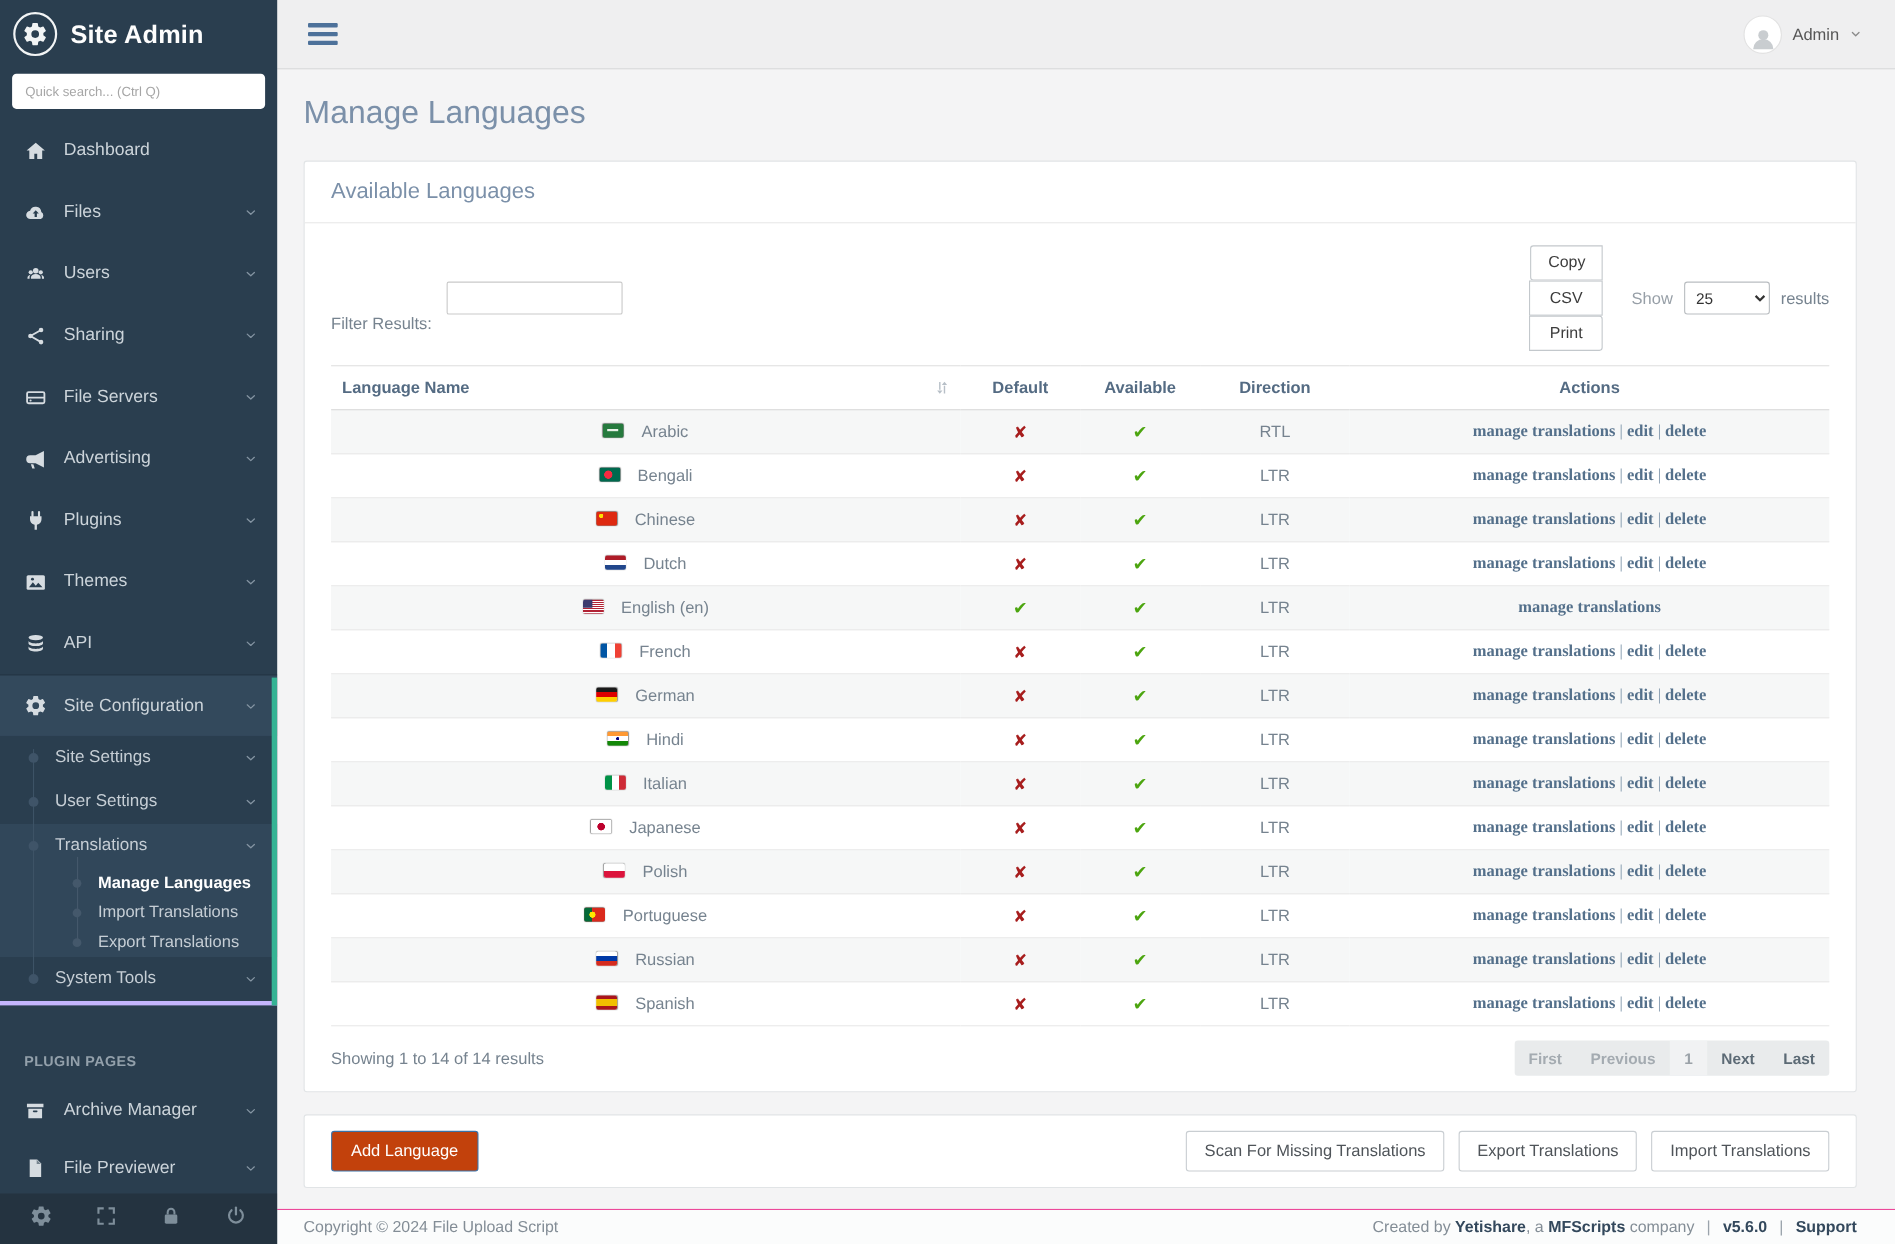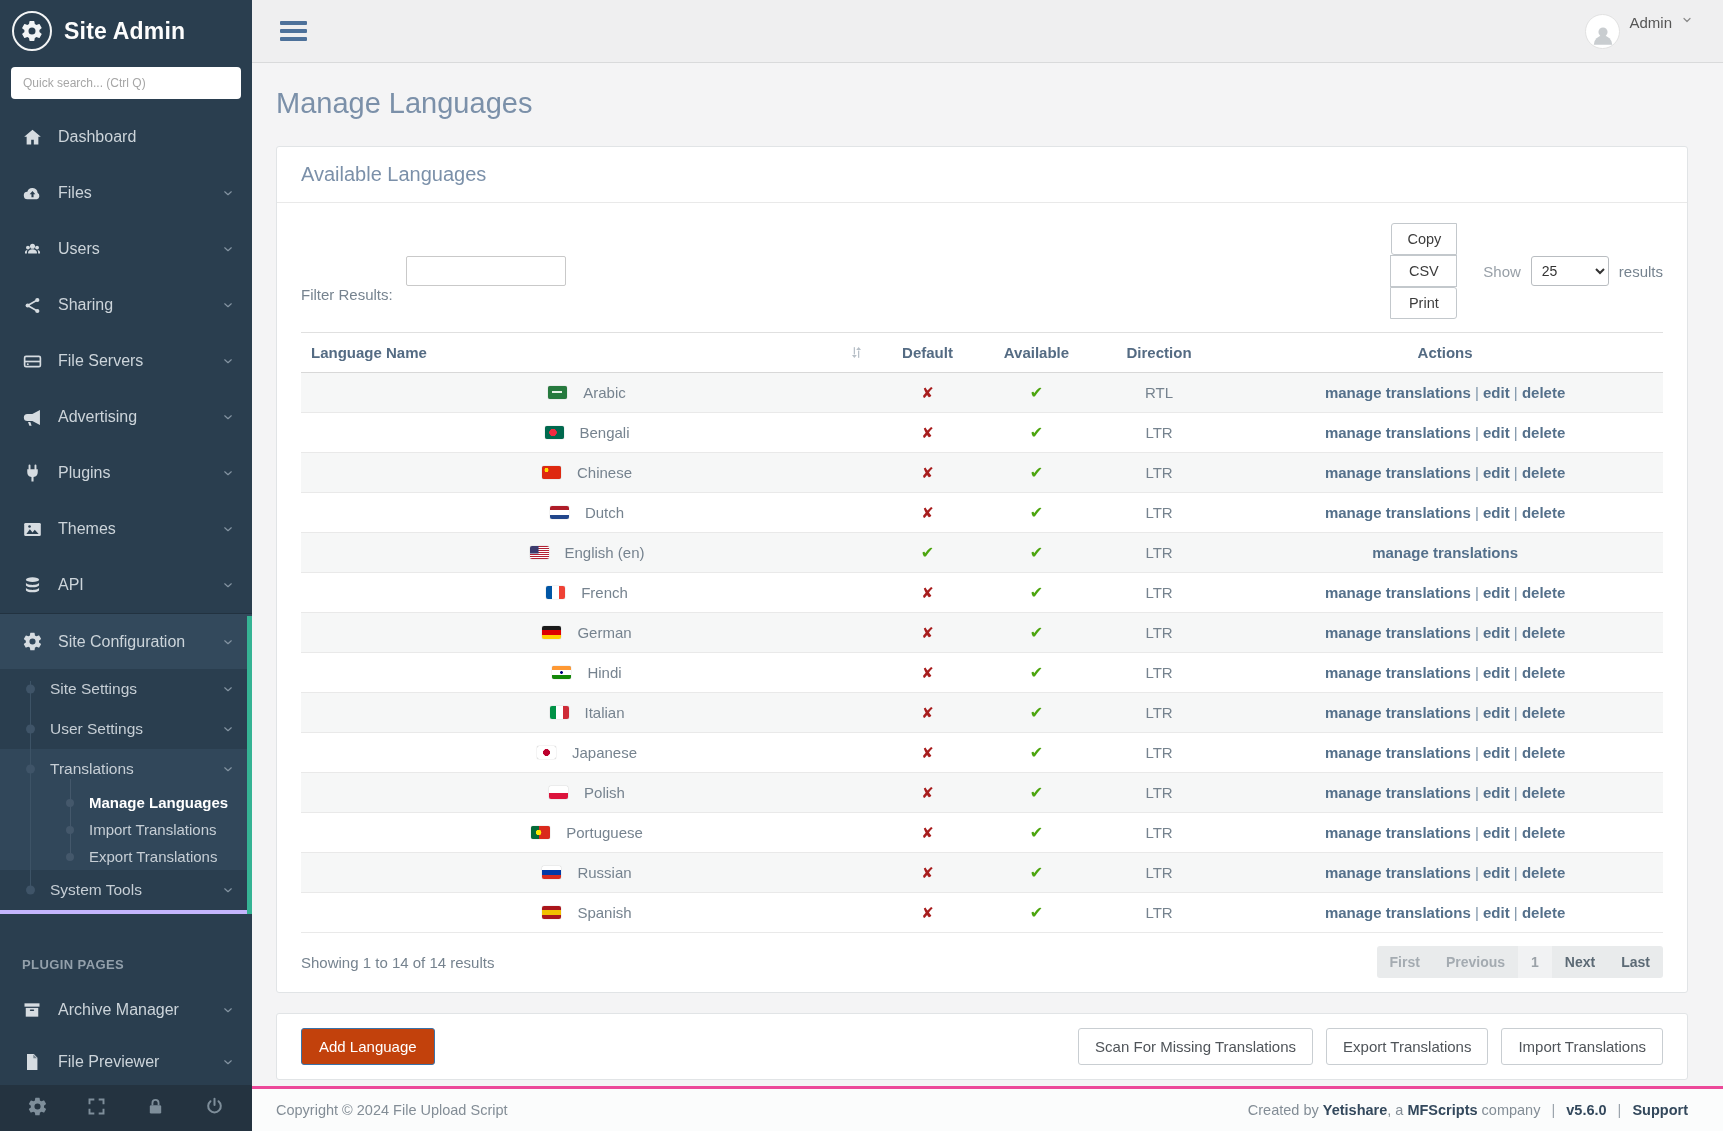--- a/index.html
+++ b/index.html
@@ -37,21 +37,21 @@
   .p-item { height:52px; display:flex; align-items:center; padding:0 18px 0 22px; cursor:pointer; }
   .p-item .ic { width:20px; height:20px; fill:#d6dce1; color:#d6dce1; margin-right:16px; flex:none; }
   .sidebar-bottom { position:absolute; bottom:0; left:0; width:100%; height:46px; background:#243340; display:flex; align-items:center; justify-content:space-around; padding:0 8px; }
   .sidebar-bottom .bicon { width:21px; height:21px; fill:#7e8e9a; color:#7e8e9a; cursor:pointer; }
 
   
   .main { flex:1; display:flex; flex-direction:column; height:1131px; background:#f4f4f5; }
   .topbar { height:63px; background:#efeff0; border-bottom:1px solid #d9dadb; display:flex; align-items:center; padding:0 30px 0 28px; }
   .hamburger { display:flex; flex-direction:column; gap:4px; cursor:pointer; }
   .hamburger span { display:block; width:27px; height:4px; background:#4d719a; border-radius:1px; }
-  .user-chip { margin-left:auto; display:flex; gap:9px; cursor:pointer; }
+  .user-chip { margin-left:auto; display:flex; align-items:center; gap:9px; cursor:pointer; }
   .avatar { width:35px; height:35px; border-radius:50%; background:#fff; border:1px solid #e2e2e2; display:flex; align-items:flex-end; justify-content:center; overflow:hidden; }
   .avatar svg { width:26px; height:26px; fill:#c9cdd0; }
   .user-label { font-size:15px; color:#565656; }
   .user-chip .chev { stroke:#8a8a8a; margin-left:0; }
 
   .content { flex:1; overflow:hidden; padding:24px 35px 0 24px; }
   .page-title { font-size:29px; font-weight:400; color:#7b90a9; margin-bottom:26px; }
 
   .card { background:#fff; border:1px solid #e1e4e6; border-radius:3px; }
   .card-header { padding:16px 24px; border-bottom:1px solid #e9e9e9; }
@@ -75,21 +75,21 @@
   table.lang th.first { text-align:left; padding-left:10px; }
   .th-flex { display:flex; align-items:center; }
   .sort-icon { width:17px; height:17px; margin-left:auto; fill:#b7bfc7; }
   table.lang td { padding:10px 8px; font-size:15px; color:#76838f; border-bottom:1px solid #e9e9e9; text-align:center; }
   table.lang tbody tr:nth-child(odd) { background:#f6f7f7; }
   td.name-cell { text-align:left; padding-left:10px; }
   .flag { display:inline-block; width:19px; height:13px; border-radius:2px; box-shadow:0 0 1px rgba(0,0,0,.45); vertical-align:-1px; margin-right:16px; }
   .mark { font-family:"DejaVu Sans", sans-serif; font-size:15px; font-weight:700; }
   .mark.no { color:#a71d1d; }
   .mark.yes { color:#4ca50f; font-weight:400; font-size:16px; }
-  td.actions-cell { font-weight:700; color:#54708b; }
+  td.actions-cell { font-weight:700; color:#54708b;font-family:Liberation Serif, serif; }
   td.actions-cell a { color:#54708b; text-decoration:none; cursor:pointer; }
   td.actions-cell .sep { font-weight:400; color:#7c93a8; }
 
   .flag-sa { background-color:#267a3e; background-image:linear-gradient(#e8f2e8,#e8f2e8); background-size:10px 2px; background-position:4px 5px; background-repeat:no-repeat; }
   .flag-bd { background-color:#00694e; background-image:radial-gradient(circle at 8px 6.5px,#f42a41 0 3.5px,transparent 4px); }
   .flag-cn { background-color:#de2910; background-image:radial-gradient(circle at 4.5px 4px,#ffde00 0 1.8px,transparent 2.2px); }
   .flag-nl { background:linear-gradient(180deg,#ae1c28 0 33%,#fff 33% 67%,#21468b 67%); }
   .flag-us { background:linear-gradient(#3c3b6e,#3c3b6e) left top/45% 58% no-repeat, repeating-linear-gradient(180deg,#b22234 0 1px,#fff 1px 2px); }
   .flag-fr { background:linear-gradient(90deg,#0055a4 0 33%,#fff 33% 67%,#ef4135 67%); }
   .flag-de { background:linear-gradient(180deg,#1a1a1a 0 33%,#dd0000 33% 67%,#ffce00 67%); }
@@ -106,21 +106,21 @@
   .pagination { display:flex; background:#e9ebec; border-radius:3px; overflow:hidden; }
   .pagination .pg { padding:8px 13px; font-size:14px; font-weight:700; cursor:pointer; color:#5c6a75; }
   .pagination .pg.disabled { color:#a4abb1; }
   .pagination .pg.current { color:#9ba2a8; background:#f1f2f3; }
 
   .actions-card { margin-top:20px; padding:14px 24px; display:flex; align-items:center; }
   .btn-primary { background:#c2410c; color:#fff; border:1px solid #3a72a8; border-radius:3px; height:37px; padding:0 17px; font-size:15px; cursor:pointer; font-family:"Liberation Sans", sans-serif; }
   .right-buttons { margin-left:auto; display:flex; gap:13px; }
   .right-buttons button { background:#fff; border:1px solid #c9ced2; border-radius:3px; height:37px; padding:0 16px; font-size:15px; color:#4f5459; cursor:pointer; font-family:"Liberation Sans", sans-serif; }
 
-  .page-footer { height:45px; background:#fbfcfc; border-top:3px solid #ec4899; display:flex; align-items:center; padding:0 35px 0 24px; font-size:14.5px; color:#838d96; }
+  .page-footer { height:32px; background:#fbfcfc; border-top:1px solid #ec4899; display:flex; align-items:center; padding:0 35px 0 24px; font-size:14.5px; color:#838d96; }
   .page-footer .right { margin-left:auto; }
   .page-footer b { color:#33485c; font-weight:700; }
   .fsep { color:#9aa3ab; margin:0 7px; }
 </style>
 </head>
 <body>
 
 <div class="app">
   <aside class="sidebar">
     <div class="logo-row">

